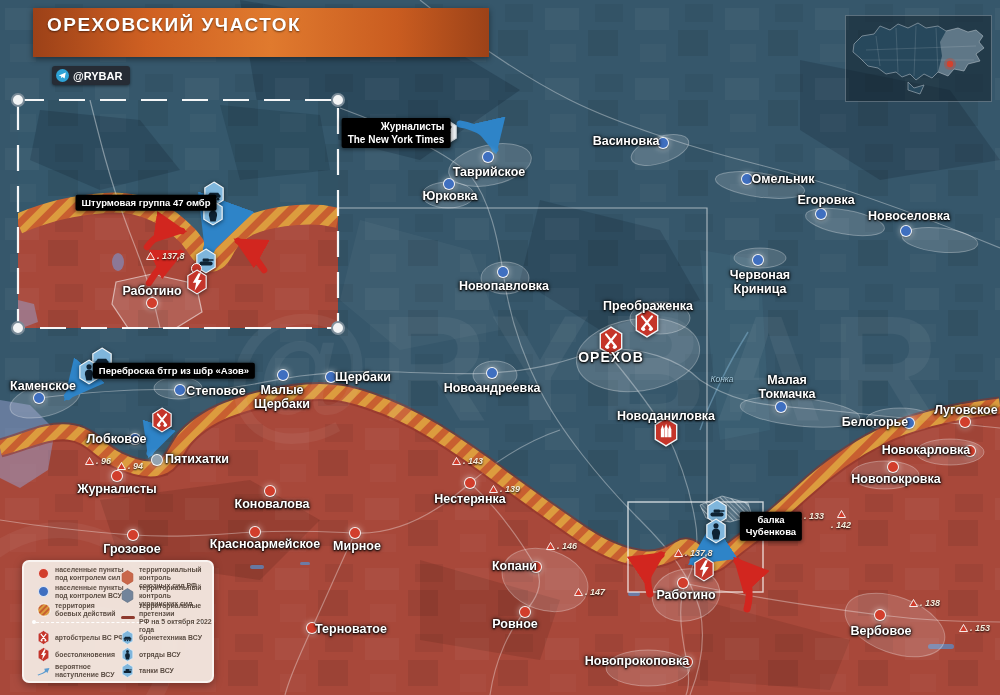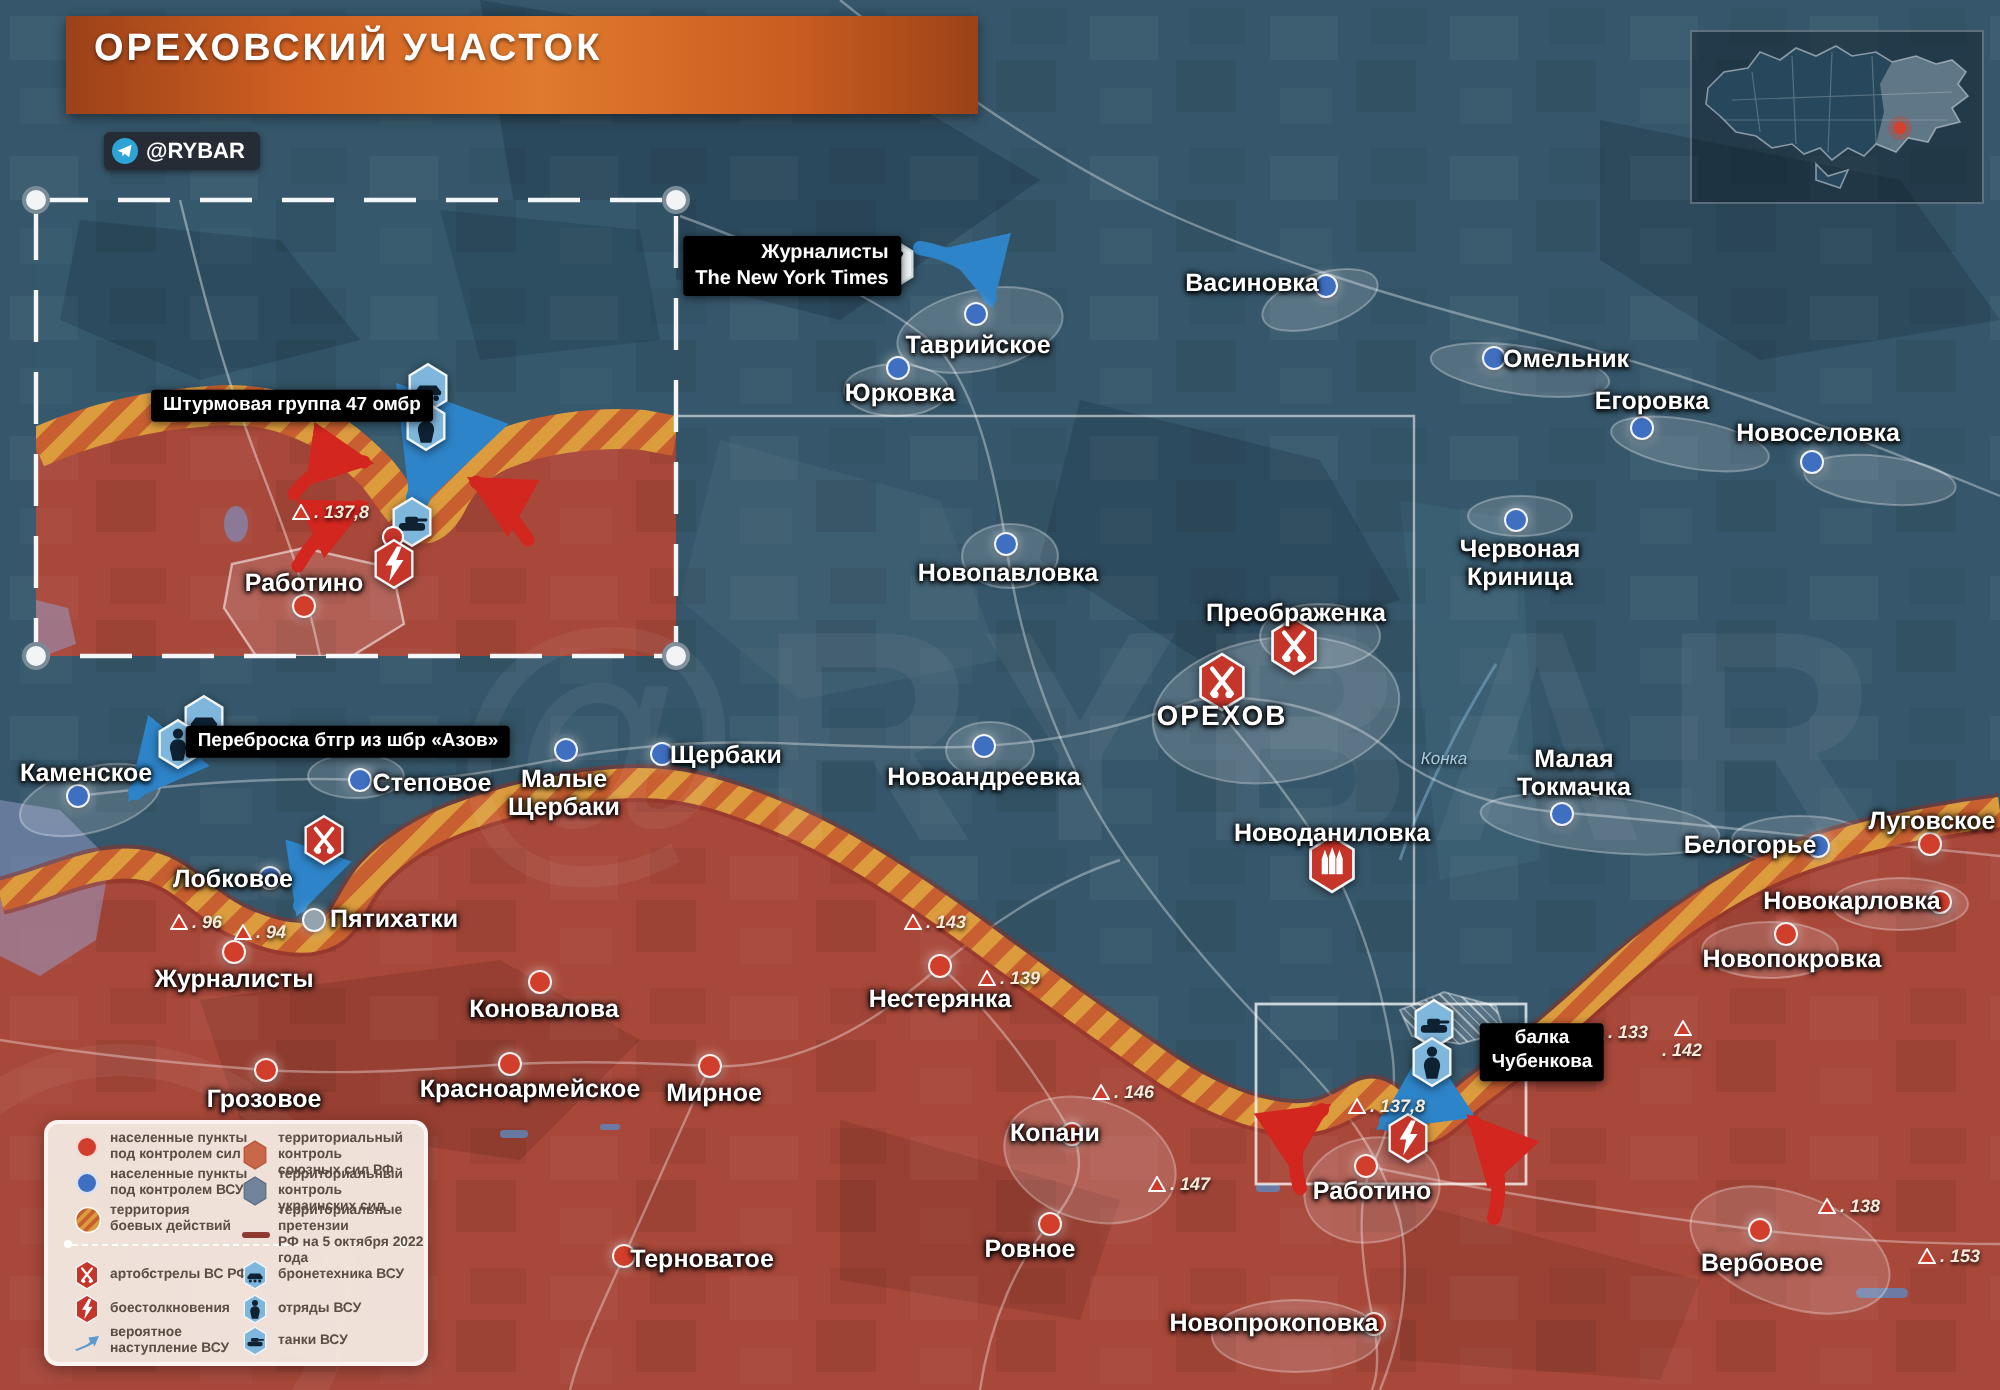--- a/index.html
+++ b/index.html
@@ -254,21 +254,21 @@
       <div class="tlabel" style="left: 470px; top: 500px;">Нестерянка</div>
       <div class="dot dot-rf" style="left: 355px; top: 533px;"></div>
       <div class="tlabel" style="left: 357px; top: 547px;">Мирное</div>
       <div class="dot dot-rf" style="left: 255px; top: 532px;"></div>
       <div class="tlabel" style="left: 265px; top: 545px;">Красноармейское</div>
       <div class="dot dot-rf" style="left: 133px; top: 535px;"></div>
       <div class="tlabel" style="left: 132px; top: 550px;">Грозовое</div>
       <div class="dot dot-rf" style="left: 312px; top: 628px;"></div>
       <div class="tlabel" style="left: 351px; top: 630px;">Терноватое</div>
       <div class="dot dot-rf" style="left: 536px; top: 567px;"></div>
-      <div class="tlabel" style="left: 522px; top: 567px; padding-left: 11px;">Копани</div>
+      <div class="tlabel" style="left: 509px; top: 567px; padding-left: 11px;">Копани</div>
       <div class="dot dot-rf" style="left: 525px; top: 612px;"></div>
       <div class="tlabel" style="left: 515px; top: 625px;">Ровное</div>
       <div class="dot dot-rf" style="left: 687px; top: 662px;"></div>
       <div class="tlabel" style="left: 637px; top: 662px;">Новопрокоповка</div>
       <div class="dot dot-rf" style="left: 880px; top: 615px;"></div>
       <div class="tlabel" style="left: 881px; top: 632px;">Вербовое</div>
       <div class="dot dot-rf" style="left: 683px; top: 583px;"></div>
       <div class="tlabel" style="left: 686px; top: 596px;">Работино</div>
       <div class="dot dot-rf" style="left: 152px; top: 303px;"></div>
       <div class="tlabel" style="left: 152px; top: 292px;">Работино</div>

